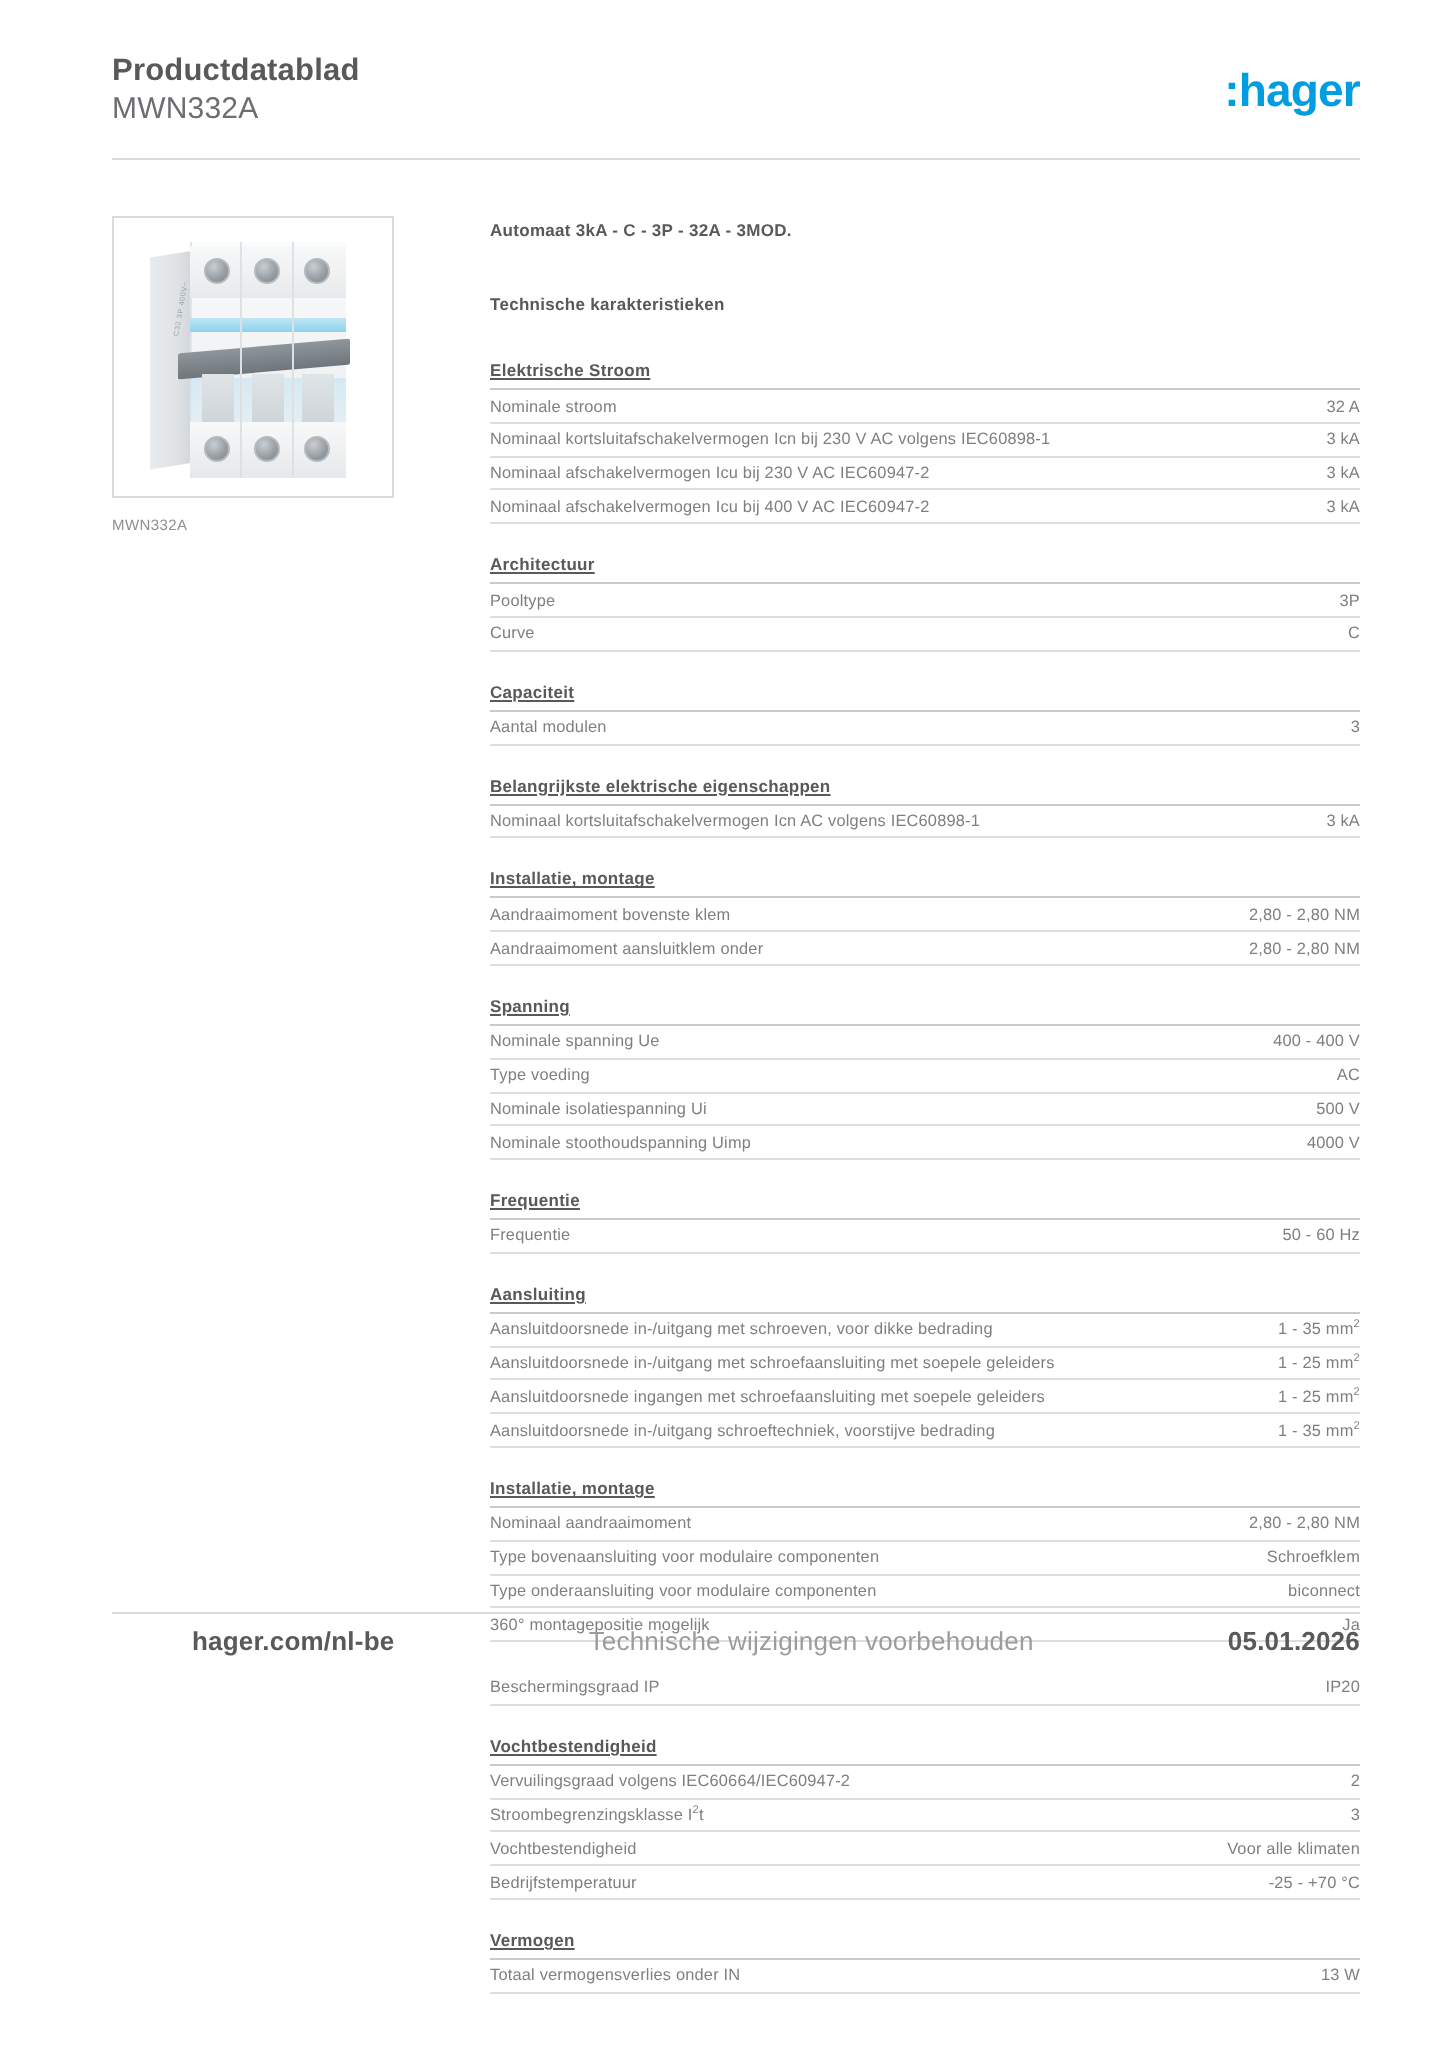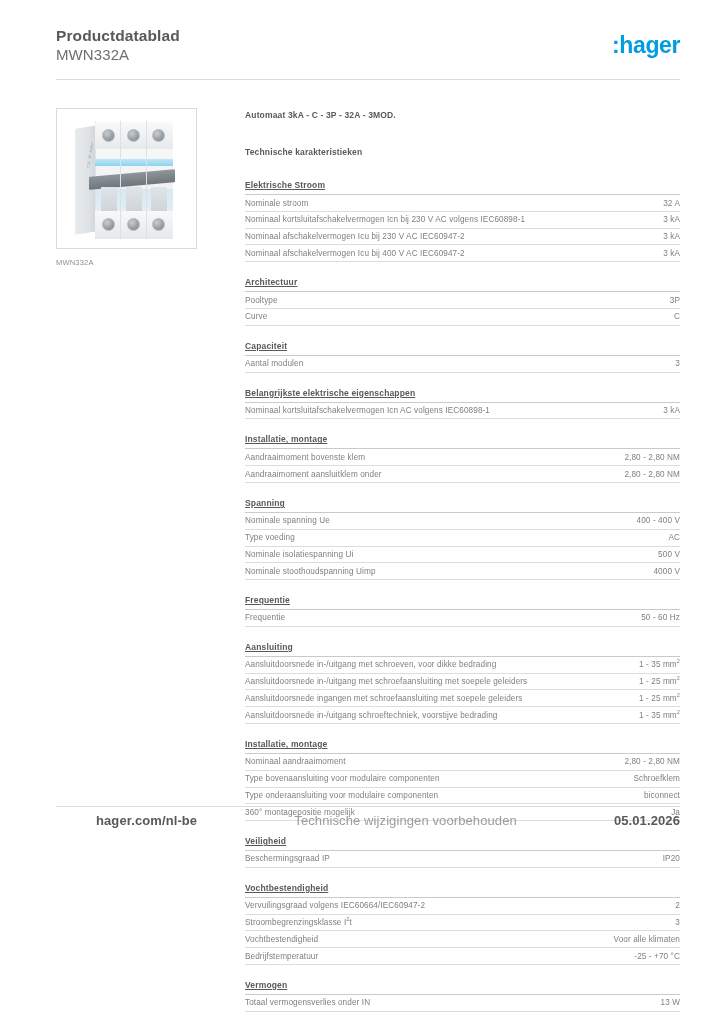--- a/index.html
+++ b/index.html
@@ -364,21 +364,20 @@
             <div class="spec-row">
               <div class="spec-label">Type onderaansluiting voor modulaire componenten</div>
               <div class="spec-value">biconnect</div>
             </div>
             <div class="spec-row">
               <div class="spec-label">360° montagepositie mogelijk</div>
               <div class="spec-value">Ja</div>
             </div>
           </div>
           <div class="spec-group">
-            <div class="group-title">Veiligheid</div>
             <div class="spec-row">
               <div class="spec-label">Beschermingsgraad IP</div>
               <div class="spec-value">IP20</div>
             </div>
           </div>
           <div class="spec-group">
             <div class="group-title">Vochtbestendigheid</div>
             <div class="spec-row">
               <div class="spec-label">Vervuilingsgraad volgens IEC60664/IEC60947-2</div>
               <div class="spec-value">2</div>

